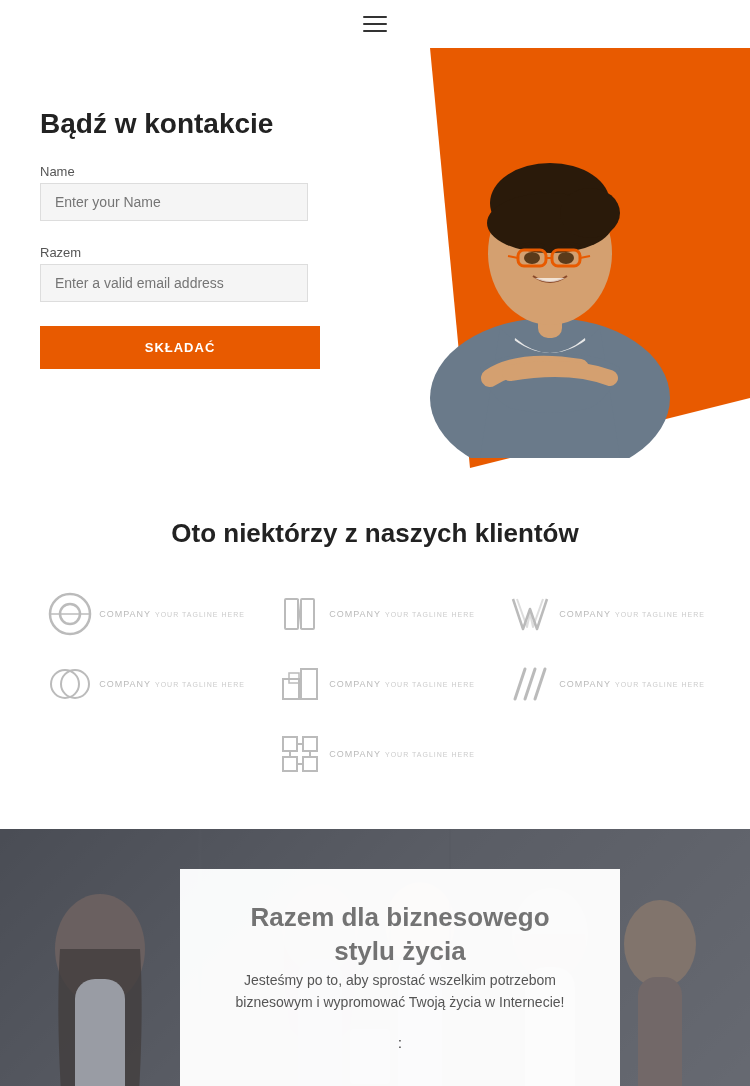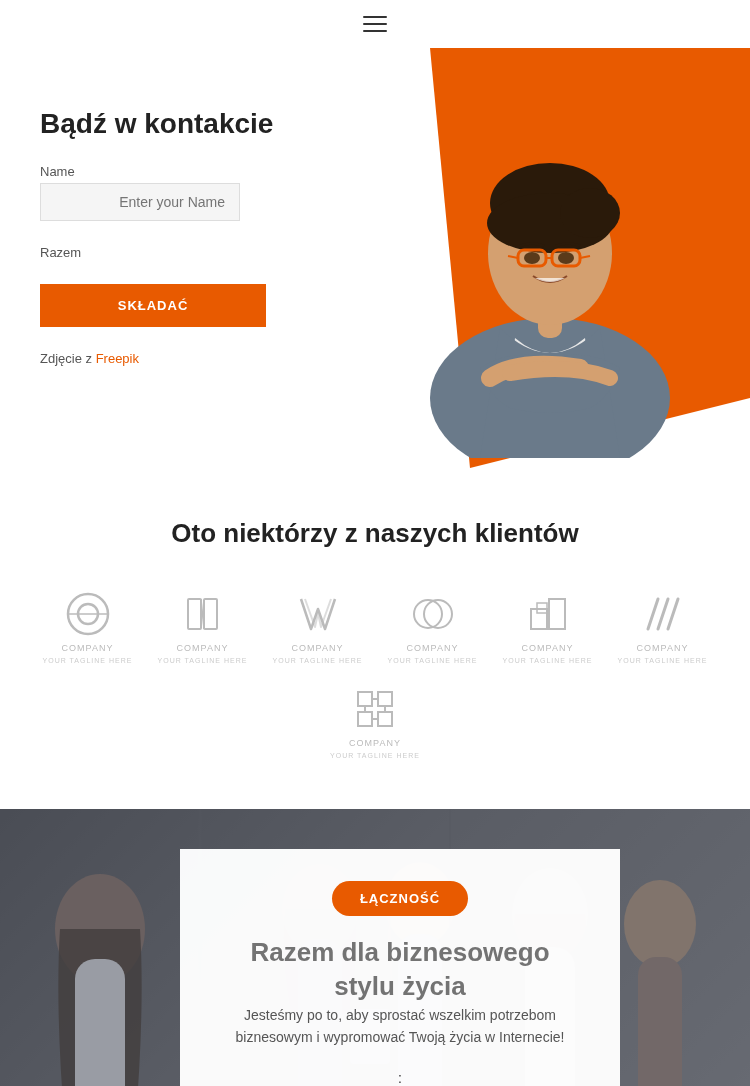--- a/index.html
+++ b/index.html
@@ -52,31 +52,30 @@
       margin-bottom: 16px;
       margin-top: 24px;
     }
     .form-label {
       display: block;
       font-size: 13px;
       color: #555;
       margin-bottom: 4px;
     }
     .form-input {
-      width: 200px;
+      width: 268px;
       padding: 10px 14px;
       border: 1px solid #ddd;
       background: #f5f5f5;
       font-size: 14px;
       color: #999;
       outline: none;
-      text-align: right;
     }
     .submit-btn {
-      width: 226px;
+      width: 280px;
       padding: 14px;
       background: #e85a00;
       color: #fff;
       border: none;
       font-size: 13px;
       font-weight: 700;
       letter-spacing: 1px;
       cursor: pointer;
       margin-top: 8px;
       text-transform: uppercase;
@@ -117,21 +116,21 @@
     }
     .clients-logos {
       display: flex;
       justify-content: space-around;
       align-items: center;
       flex-wrap: wrap;
       gap: 20px;
     }
     .company-logo {
       display: flex;
-      flex-direction: column;
+      flex-direction: row;
       align-items: center;
       color: #bbb;
       font-size: 9px;
       letter-spacing: 1px;
       text-transform: uppercase;
       gap: 4px;
     }
     .company-logo svg {
       width: 50px;
       height: 50px;
@@ -268,27 +267,25 @@
   <div class="hero-left">
     <h1 class="hero-title">Bądź w kontakcie</h1>
 
     <div class="form-group">
       <label class="form-label">Name</label>
       <input class="form-input" type="text" placeholder="Enter your Name" style="">
     </div>
 
     <div class="form-group">
       <label class="form-label">Razem</label>
+      <input class="form-input" type="email" placeholder="Enter a valid email address" style="">
     </div>
 
     <button class="submit-btn">SKŁADAĆ</button>
 
-    <p class="photo-credit">
-      <span>Zdjęcie z </span><a href="#">Freepik</a>
-    </p>
   </div>
 </section>
 
 <section class="clients-section">
   <h2 class="clients-title">Oto niektórzy z naszych klientów</h2>
 
   <div class="clients-logos">
 
     <div class="company-logo">
       <svg viewBox="0 0 50 50" xmlns="http://www.w3.org/2000/svg">
@@ -395,21 +392,20 @@
       <rect x="540" y="220" width="35" height="48" rx="4" fill="#d8d8e8" opacity="0.7"></rect>
 
       <line x1="200" y1="0" x2="200" y2="420" stroke="#606060" stroke-width="3" opacity="0.4"></line>
       <line x1="450" y1="0" x2="450" y2="420" stroke="#606060" stroke-width="2" opacity="0.3"></line>
 
       <rect x="0" y="0" width="750" height="420" fill="#4a5060" opacity="0.5"></rect>
     </svg>
   </div>
 
   <div class="contact-card">
-    <div class="contact-badge">ŁĄCZNOŚĆ</div>
 
     <h2 class="contact-card-title">Razem dla biznesowego stylu życia</h2>
 
     <p class="contact-card-desc">Jesteśmy po to, aby sprostać wszelkim potrzebom biznesowym i wypromować Twoją życia w Internecie!</p>
 
     <div class="contact-info">
       <p>
         : 
       </p>
 

